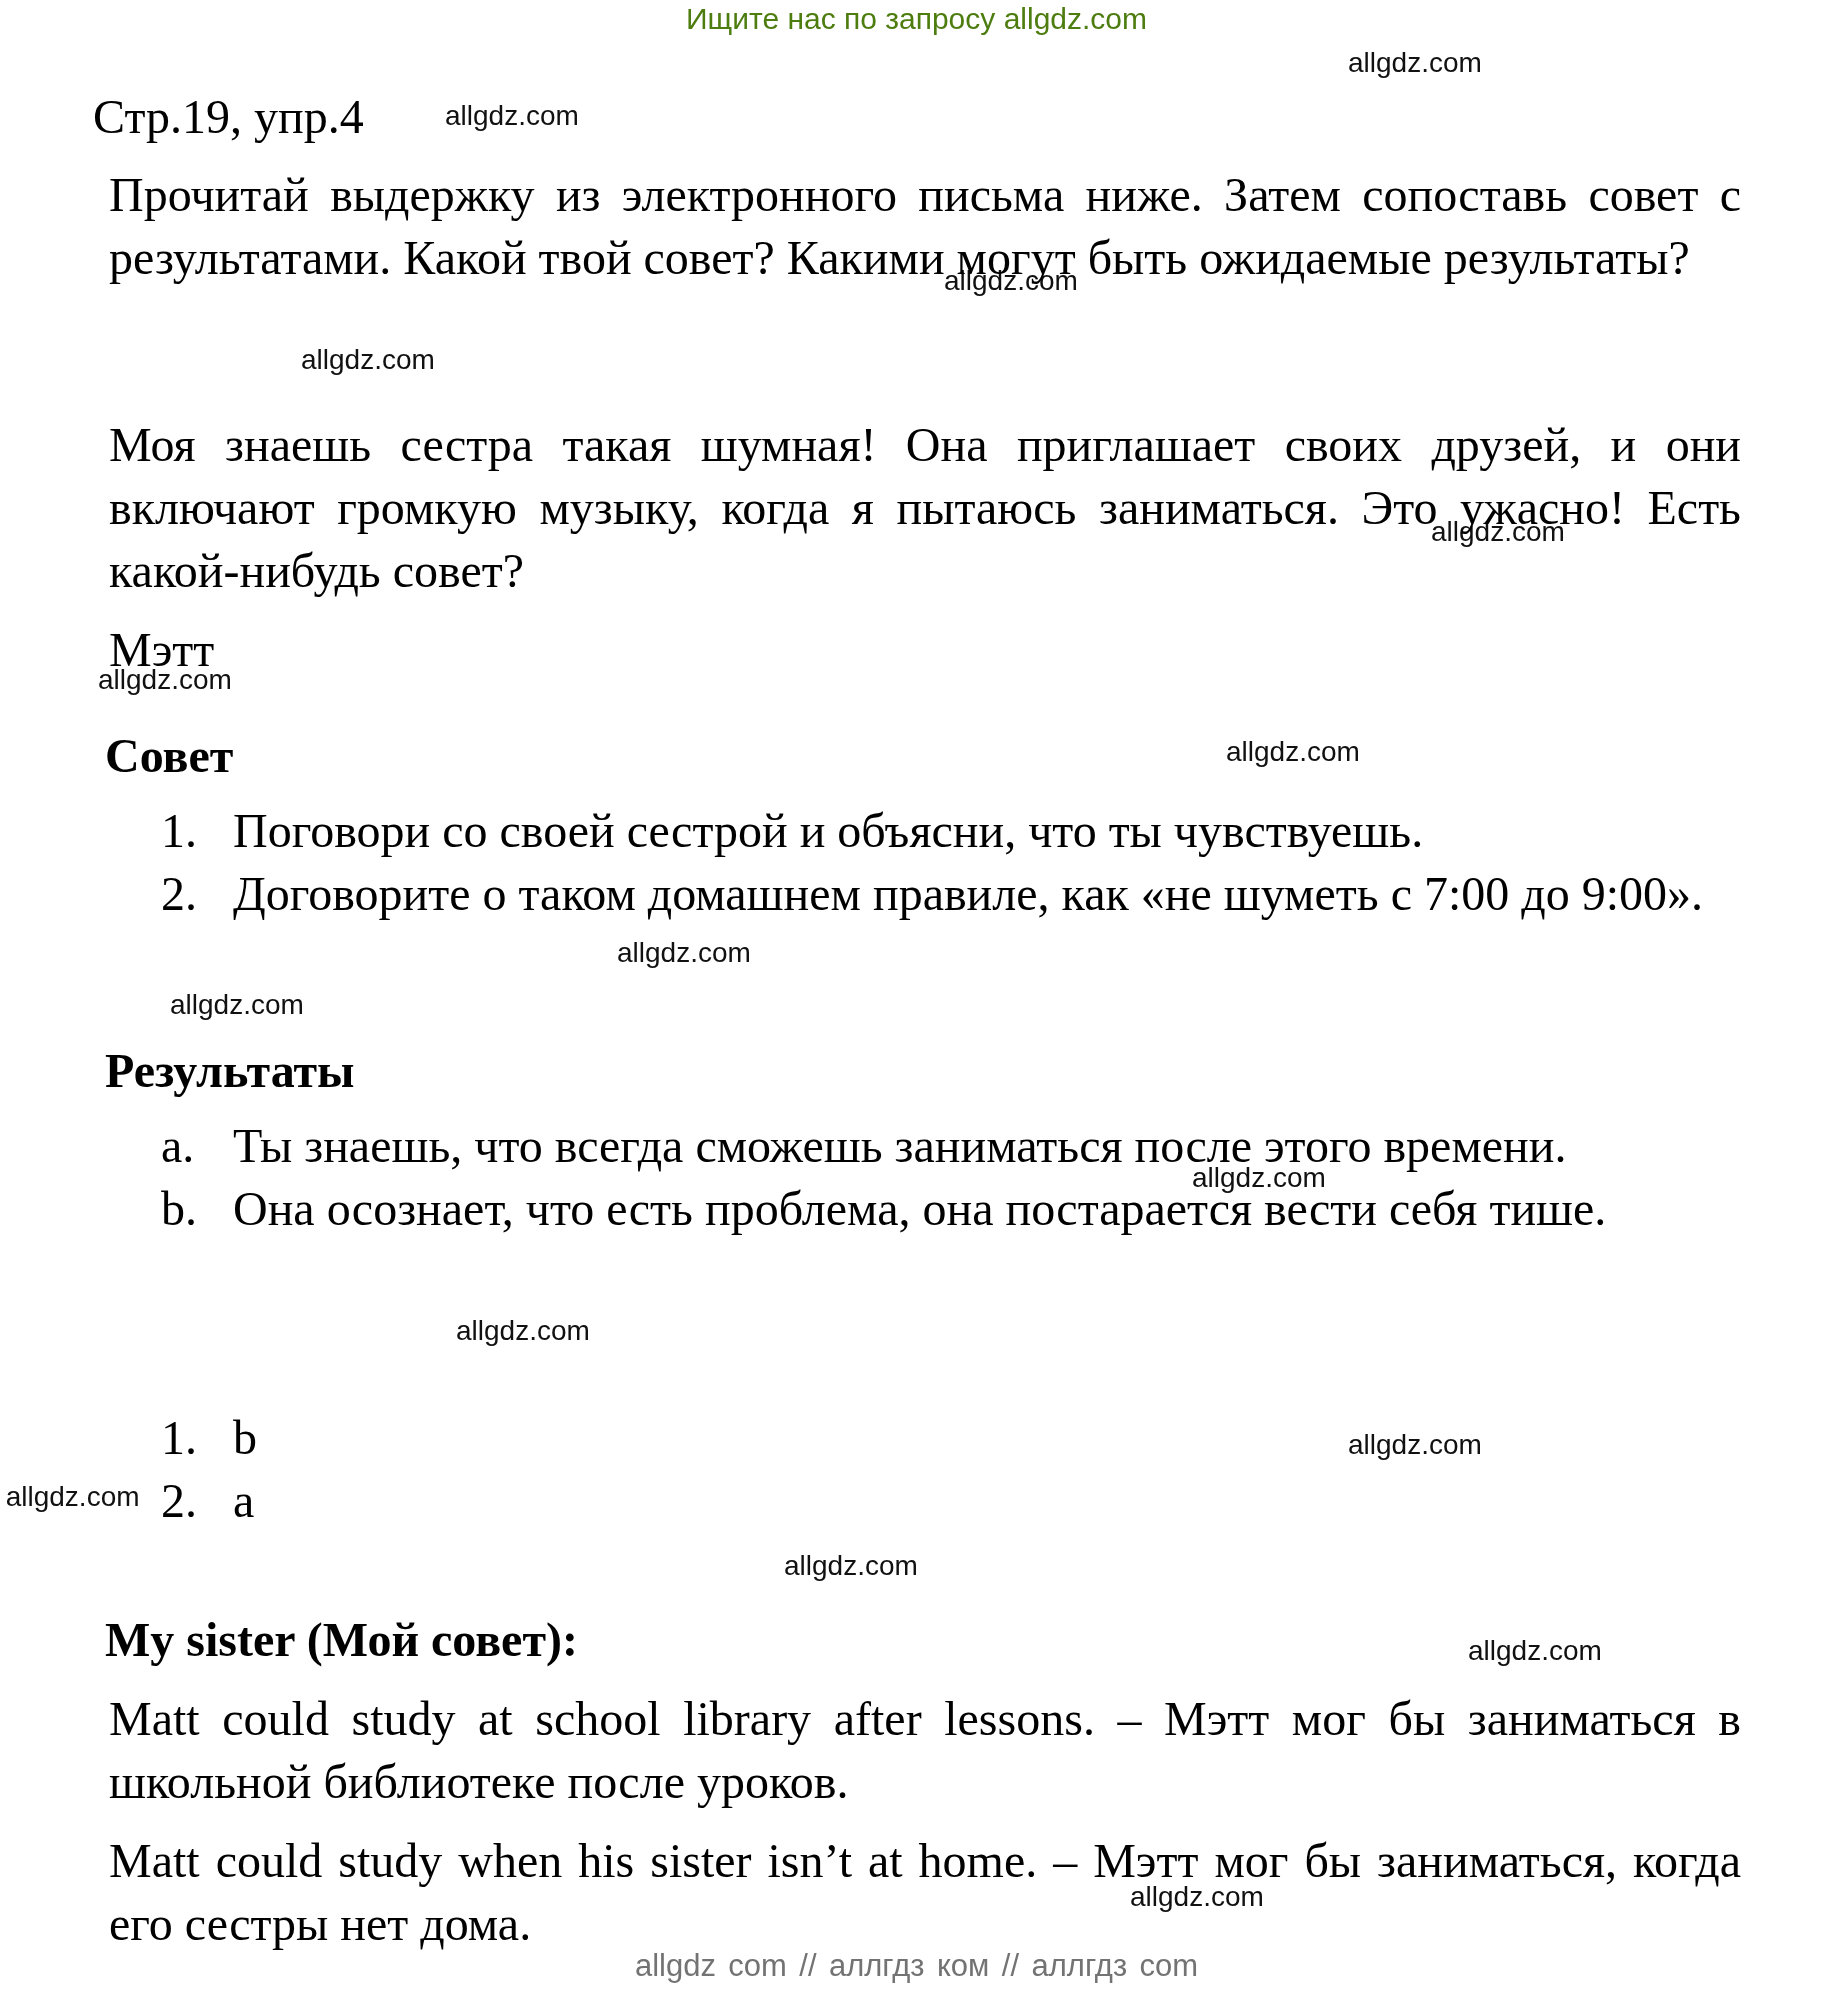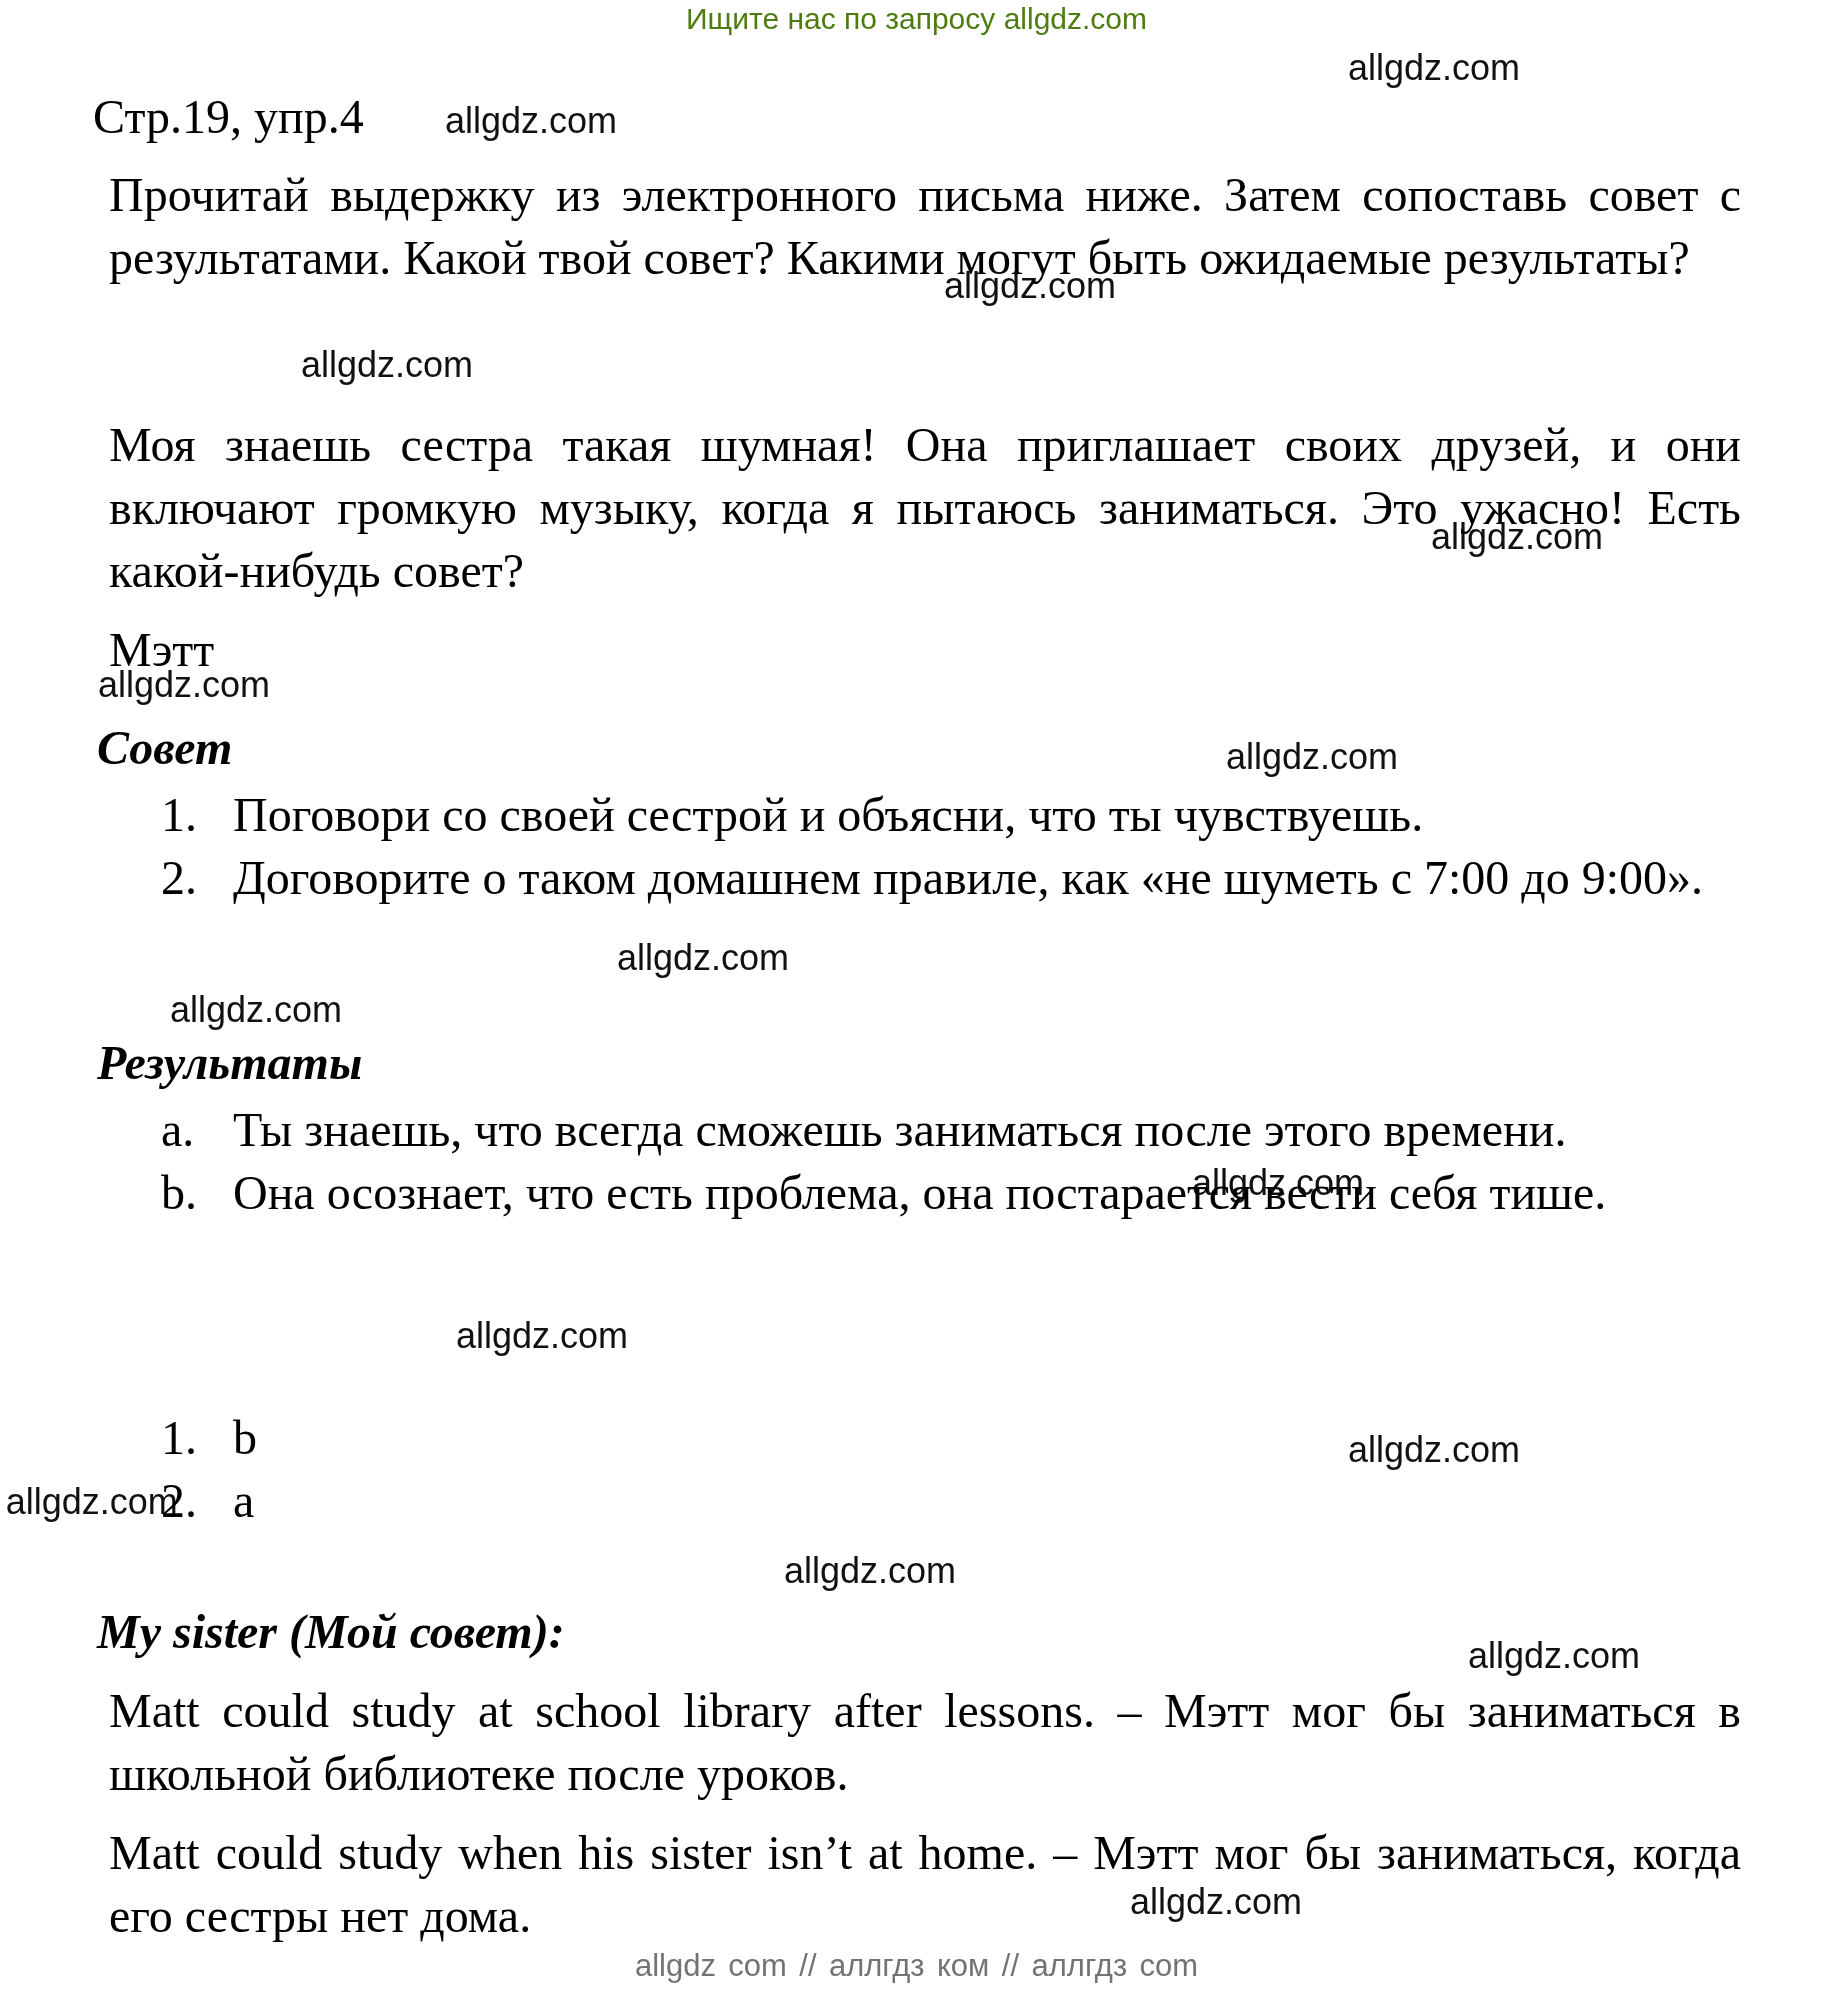--- a/index.html
+++ b/index.html
@@ -1,26 +1,26 @@
 <!DOCTYPE html>
 <html style="font-size:15px"><head>
 <meta charset="utf-8">
 <style>
   html, body { margin: 0; padding: 0; background: #ffffff; }
   body { width: 1833px; height: 2009px; position: relative; overflow: hidden;
          font-family: "Liberation Serif", serif; color: #000; }
   .top-banner { position: absolute; top: 1.9px; left: 0; width: 1833px; text-align: center;
                 font-family: "Liberation Sans", sans-serif; font-size: 30px; color: #4d7c0f; }
-  .wm { position: absolute; font-family: "Liberation Sans", sans-serif; font-size: 36px; color: #111; white-space: nowrap; }
+  .wm { position: absolute; font-family: "Liberation Sans", sans-serif; font-size: 28px; color: #111; white-space: nowrap; }
   .footer { position: absolute; top: 1948px; left: 0; width: 1833px; text-align: center;
             font-family: "Liberation Sans", sans-serif; font-size: 31px; color: #737373; word-spacing: 3.8px; }
   .content { position: absolute; left: 93px; width: 1664px; font-size: 48px; line-height: 63px; }
   .para { text-align: justify; text-align-last: left; margin: 16px; }
   .title { position: absolute; left: 93px; top: 85px; font-size: 48px; line-height: 63px; text-align: right; }
-  .heading { font-weight: bold; margin: 4px; font-style: italic; }
+  .heading { font-weight: bold; margin: 12px; }
   .list { margin: 0; padding: 0; list-style: none; }
   .list li { display: flex; }
   .list .marker { width: 140px; flex: 0 0 140px; text-align: left; padding-left: 68px; box-sizing: border-box; }
   .list .text { flex: 1; text-align: justify; text-align-last: left; }
 </style>
 </head>
 <body>
 
 <div class="top-banner">Ищите нас по запросу allgdz.com</div>
 

